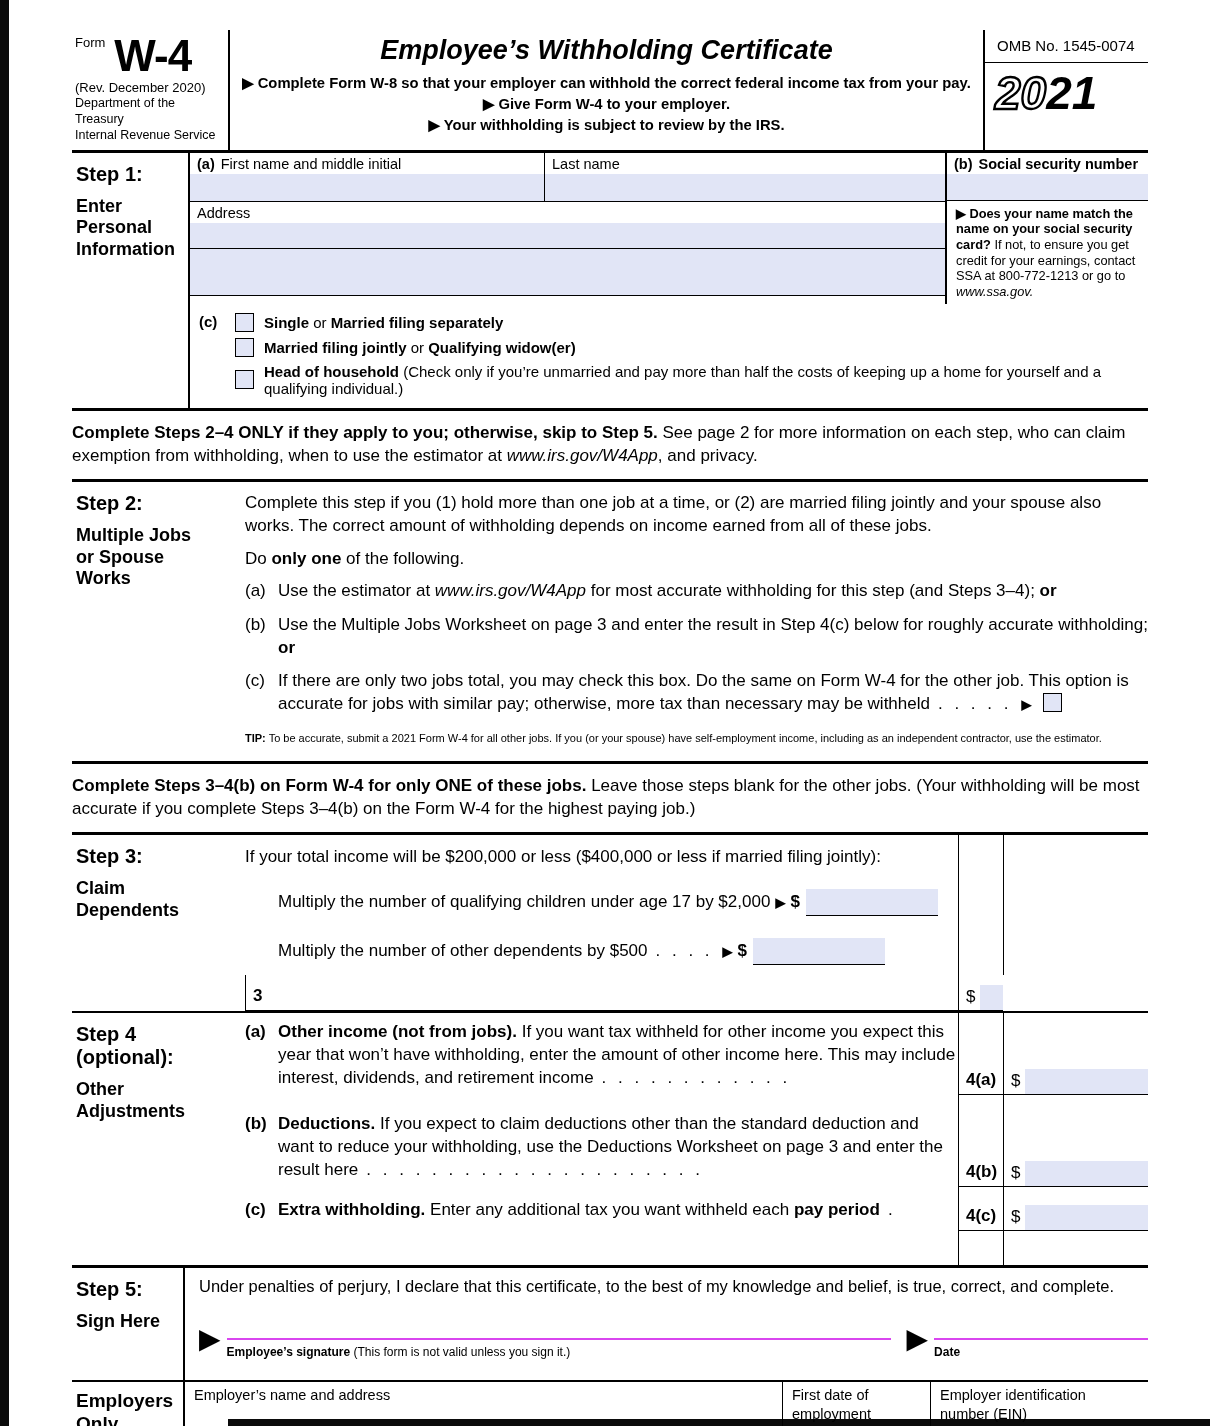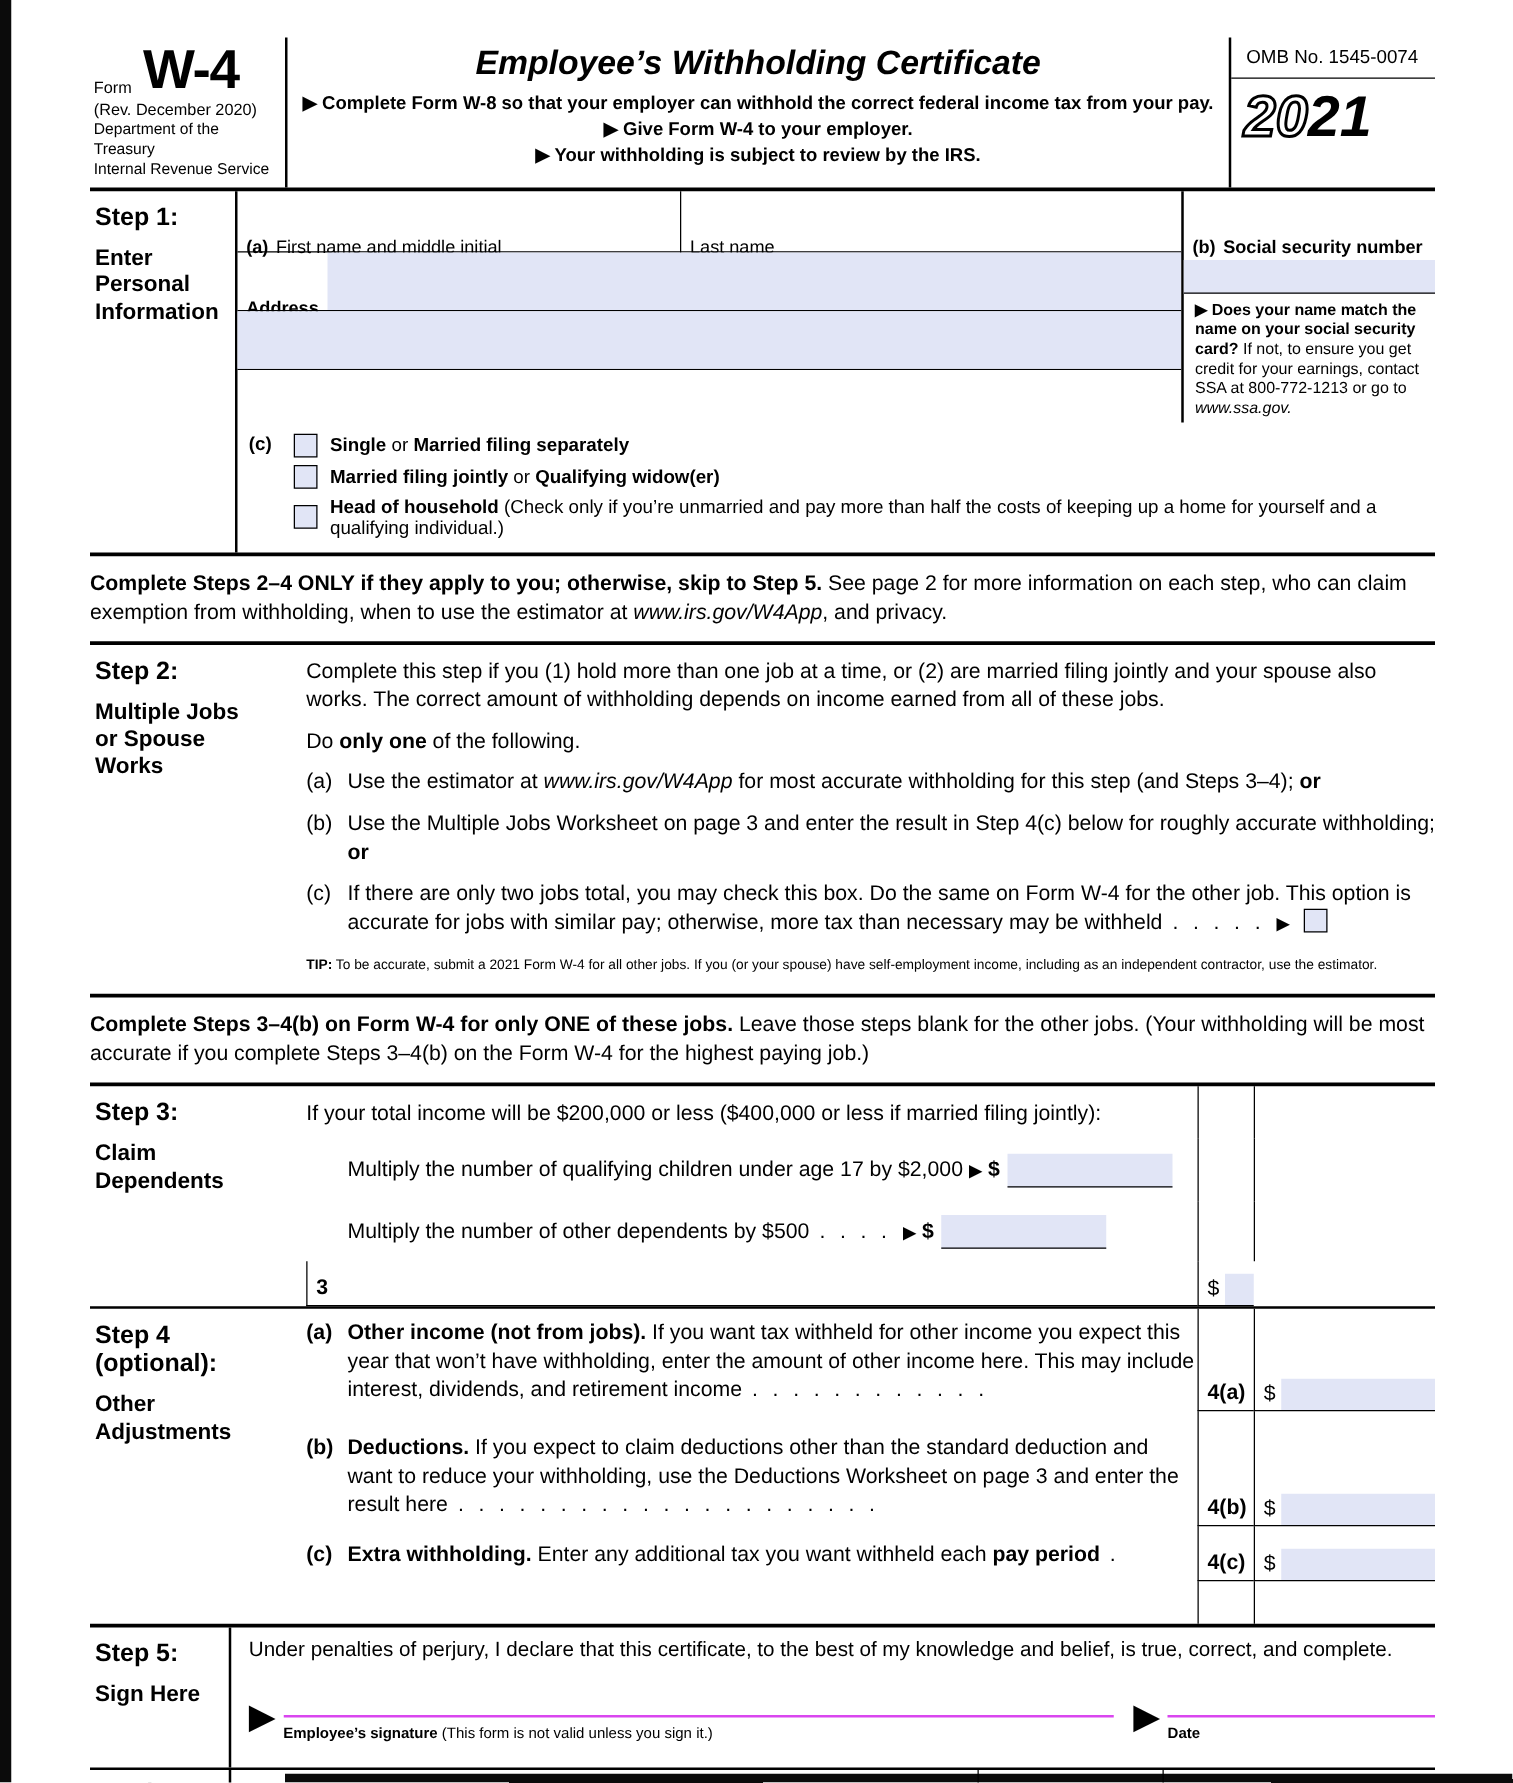--- a/index.html
+++ b/index.html
@@ -15,21 +15,21 @@
   .i { font-style:italic;margin-top:35px; }
   .tag { margin-right:6px; }
   .field { background:var(--field-bg); }
   .cb { width:17px; height:17px; border:1.6px solid #000; background:var(--field-bg); flex:none; }
   .dots { word-spacing:7px; margin:0 8px; white-space:nowrap; }
   .arr { font-size:13px; margin:0 5px; }
 
   
   .hdr { display:grid; grid-template-columns:158px 1fr 163px; border-bottom:3.5px solid #000; }
   .hdr-left { border-right:2px solid #000; padding:5px 6px 6px 3px; }
-  .form-line { display:flex; align-items:flex-end; gap:9px; }
+  .form-line { display:flex; align-items:flex-start; gap:9px; }
   .form-word { font-size:13px; }
   .form-number { font-size:44px; font-weight:bold; letter-spacing:-1px; line-height:0.95; }
   .rev { font-size:13px; margin-top:3px; }
   .agency { font-size:12.5px; line-height:1.3; }
   .hdr-center { border-right:2px solid #000; text-align:center; padding:5px 12px 8px; }
   .hdr-center h1 { font-size:27px; font-weight:bold; margin:0 0 7px;font-style:italic; }
   .bullet { font-size:14.8px; font-weight:bold; line-height:1.42; }
   .hdr-right { display:flex; flex-direction:column; }
   .omb { font-size:15px; padding:7px 4px 8px 12px; border-bottom:1.5px solid #000; }
   .year { font-size:46px; font-weight:bold; font-style:italic; line-height:1; padding:7px 0 0 10px; }
@@ -37,26 +37,26 @@
   @supports not (-webkit-text-stroke:1px #000) { .yr-outline { color:#000; } }
 
   
   .step-num { font-size:20px; font-weight:bold; }
   .step-sub { font-size:18px; font-weight:bold; line-height:1.2; margin-top:10px; max-width:122px; }
 
   
   .step1 { display:grid; grid-template-columns:118px 1fr; border-bottom:3.5px solid #000; }
   .s1-labelcol { border-right:2px solid #000; padding:10px 4px 0 4px; }
   .s1-top { display:grid; grid-template-columns:1fr 203px; }
-  .caption { font-size:14.5px; padding:3px 7px 2px;margin-top:34px; }
+  .caption { font-size:14.5px; padding:3px 7px 2px; }
   .names { display:grid; grid-template-columns:355px 1fr; border-bottom:1.2px solid #000; height:48px; }
   .ncell { display:flex; flex-direction:column; }
   .ncell-first { border-right:1.2px solid #000; }
   .ncell .field { flex:1; }
-  .frow { height:46px; display:flex; flex-direction:row; border-bottom:1.2px solid #000;font-weight:bold; }
+  .frow { height:46px; display:flex; flex-direction:column; border-bottom:1.2px solid #000; }
   .frow .field { flex:1; }
   .ssncol { border-left:2px solid #000; display:flex; flex-direction:column; }
   .ssncol .caption { font-weight:bold; }
   .ssn-field { height:26px; border-bottom:1.2px solid #000; }
   .ssa-note { font-size:12.8px; line-height:1.23; padding:5px 4px 4px 9px; }
   .s1-c { display:flex; padding:9px 0 11px; }
   .c-tag { width:36px; font-weight:bold; font-size:15px; padding-left:9px; flex:none; }
   .cb-rows { display:flex; flex-direction:column; gap:6px; flex:1; }
   .cb-row { display:flex; align-items:center; gap:10px; font-size:15px; }
 

